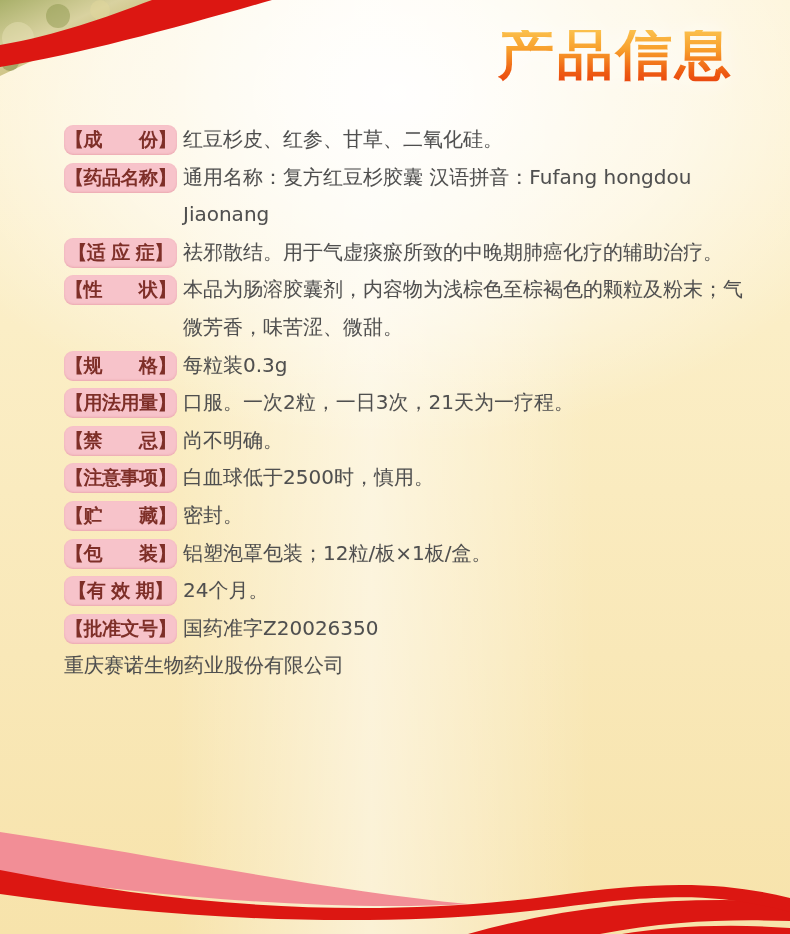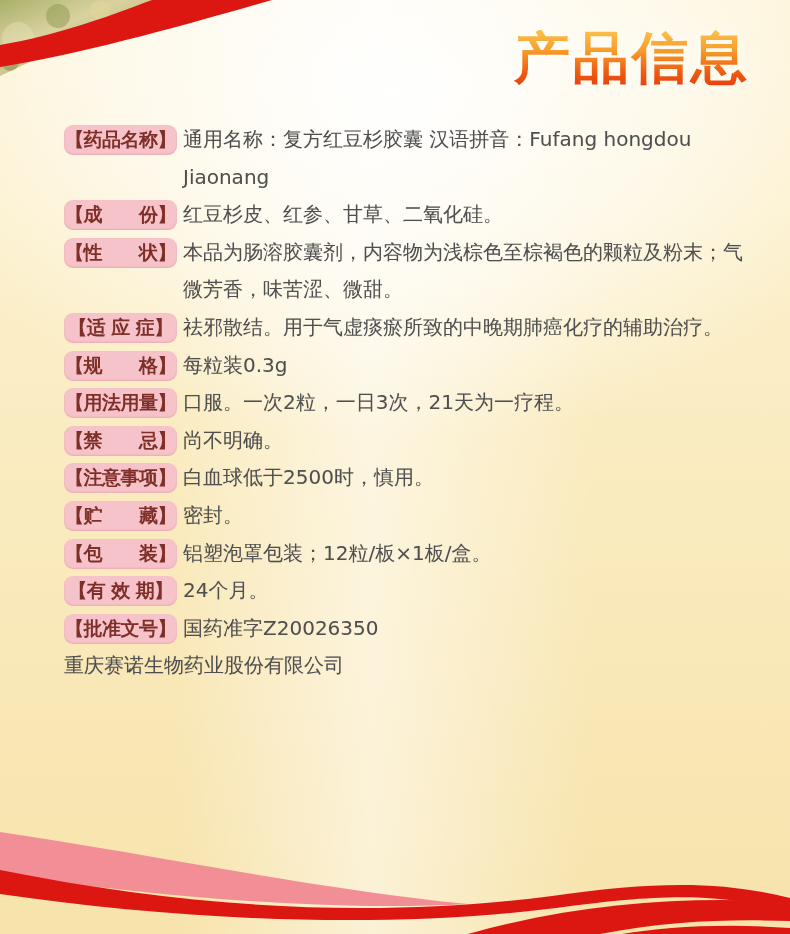--- a/index.html
+++ b/index.html
@@ -8,26 +8,27 @@
     font-family:"DejaVu Sans","Liberation Sans",sans-serif;
     background:
       radial-gradient(95% 55% at 50% 10%, rgba(255,255,255,.95) 0%, rgba(255,255,255,.55) 38%, rgba(255,255,255,0) 68%),
       linear-gradient(90deg, rgba(255,255,255,0) 22%, rgba(255,255,255,.5) 47%, rgba(255,255,255,0) 75%),
       linear-gradient(180deg,#fdf3d4 0%,#fbeec6 35%,#f9e8b8 70%,#f7e3ab 100%);
   }
   .top-decor,.bottom-decor{position:absolute;left:0;width:790px;display:block;pointer-events:none;}
   .top-decor{top:0;}
   .bottom-decor{bottom:0;}
   .page-title{
-    position:absolute;top:30px;right:40px;
+    position:absolute;top:30px;right:56px;
     font-size:56px;font-weight:900;letter-spacing:3px;line-height:1;
     background:linear-gradient(180deg,#fbc14d 0%,#f89f2c 35%,#ee5c12 75%,#e8400e 100%);
     -webkit-background-clip:text;background-clip:text;color:transparent;
     filter:drop-shadow(0 0 10px rgba(255,255,255,.85));
     white-space:nowrap;
+    font-family:Liberation Mono, monospace;
   }
   .fields{position:absolute;left:64px;right:42px;top:121px;}
   .row{display:flex;align-items:flex-start;}
   .pill{
     flex:0 0 auto;width:113px;height:30px;margin:4px 6px 0 0;
     background:#f7c3ca;border-radius:9px;
     box-shadow:inset 0 -1px 2px rgba(214,120,132,.35);
     display:flex;align-items:center;justify-content:center;
     font-size:19px;font-weight:bold;color:#7e2f28;
     white-space:pre;letter-spacing:-0.5px;overflow:hidden;
@@ -59,34 +60,34 @@
     <circle cx="100" cy="10" r="10" fill="#e2d89c" opacity="0.5"></circle>
     <circle cx="10" cy="62" r="9" fill="#7c8742" opacity="0.5"></circle>
   </g>
   <path d="M152 0 C104 18 58 35 0 45 L0 67 C82 54 182 26 272 0 Z" fill="#dc1712"></path>
 </svg>
 
 <div class="page-title">产品信息</div>
 
 <div class="fields">
   <div class="row">
+    <span class="pill">【成　　份】</span>
+    <span class="val">红豆杉皮、红参、甘草、二氧化硅。</span>
+  </div>
+  <div class="row">
     <span class="pill">【药品名称】</span>
     <span class="val">通用名称：复方红豆杉胶囊 汉语拼音：Fufang hongdou Jiaonang</span>
   </div>
   <div class="row">
-    <span class="pill">【成　　份】</span>
-    <span class="val">红豆杉皮、红参、甘草、二氧化硅。</span>
+    <span class="pill">【适 应 症】</span>
+    <span class="val">祛邪散结。用于气虚痰瘀所致的中晚期肺癌化疗的辅助治疗。</span>
   </div>
   <div class="row">
     <span class="pill">【性　　状】</span>
     <span class="val">本品为肠溶胶囊剂，内容物为浅棕色至棕褐色的颗粒及粉末；气微芳香，味苦涩、微甜。</span>
-  </div>
-  <div class="row">
-    <span class="pill">【适 应 症】</span>
-    <span class="val">祛邪散结。用于气虚痰瘀所致的中晚期肺癌化疗的辅助治疗。</span>
   </div>
   <div class="row">
     <span class="pill">【规　　格】</span>
     <span class="val">每粒装0.3g</span>
   </div>
   <div class="row">
     <span class="pill">【用法用量】</span>
     <span class="val">口服。一次2粒，一日3次，21天为一疗程。</span>
   </div>
   <div class="row">

